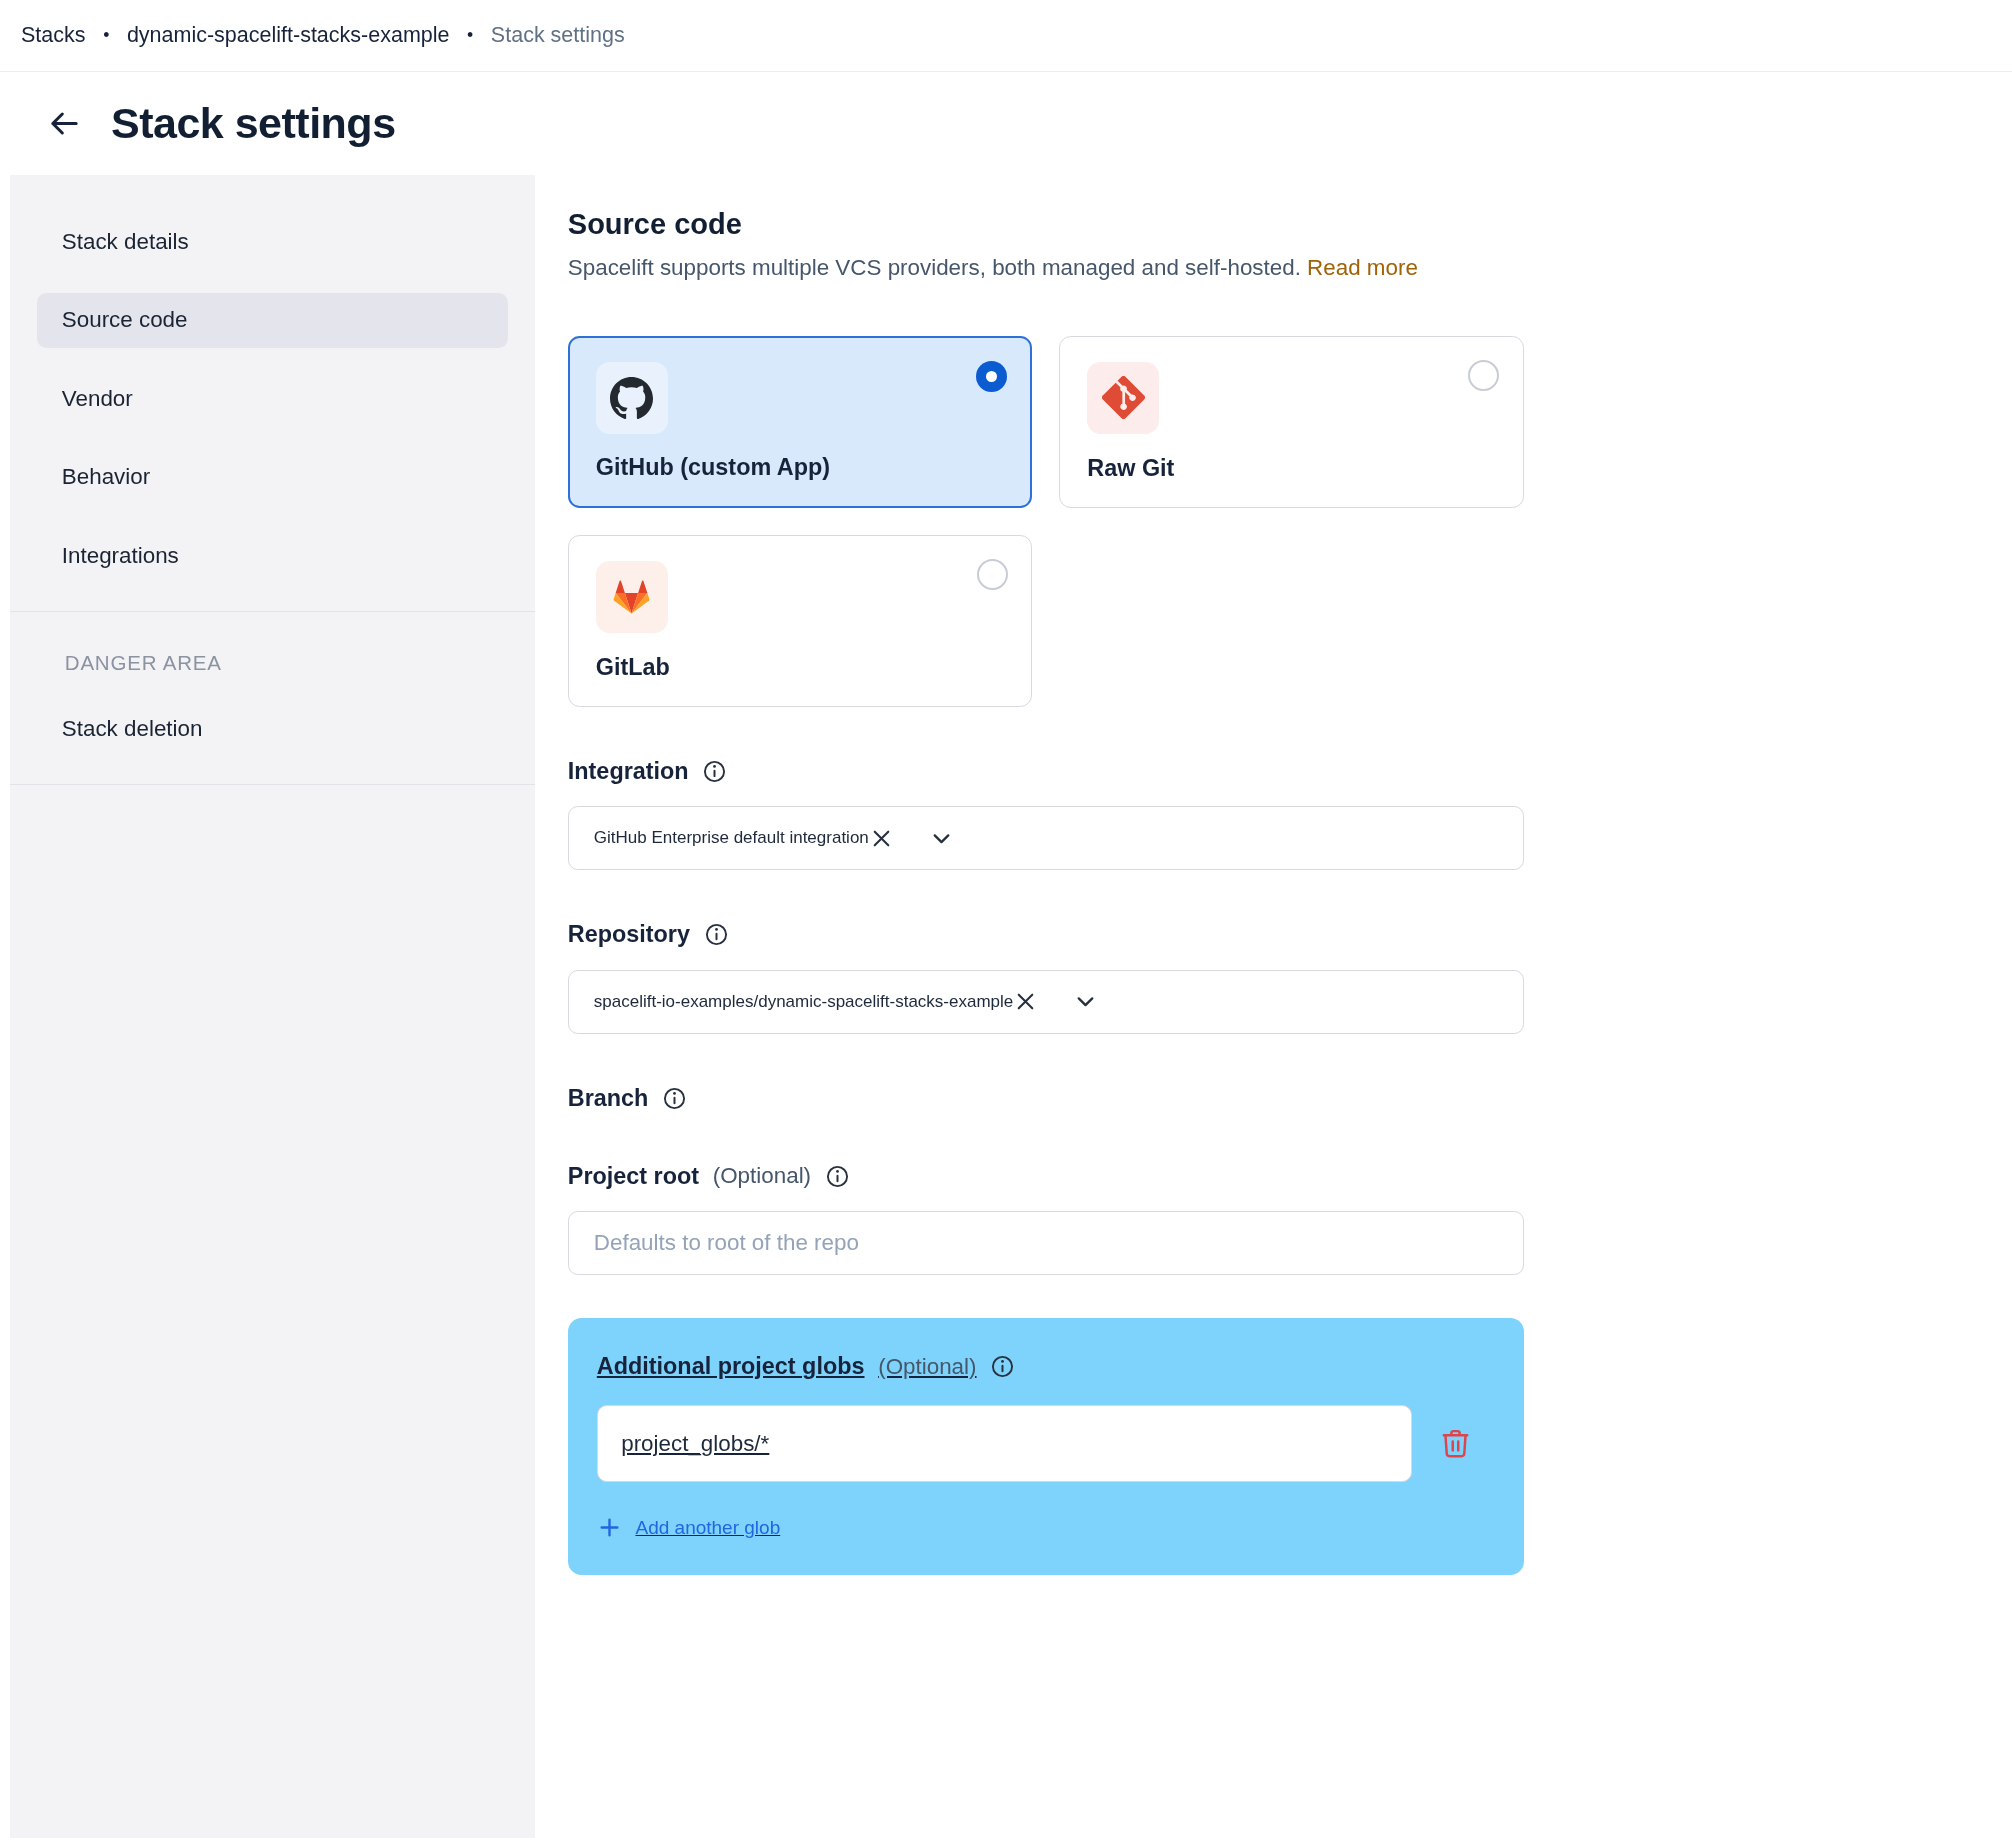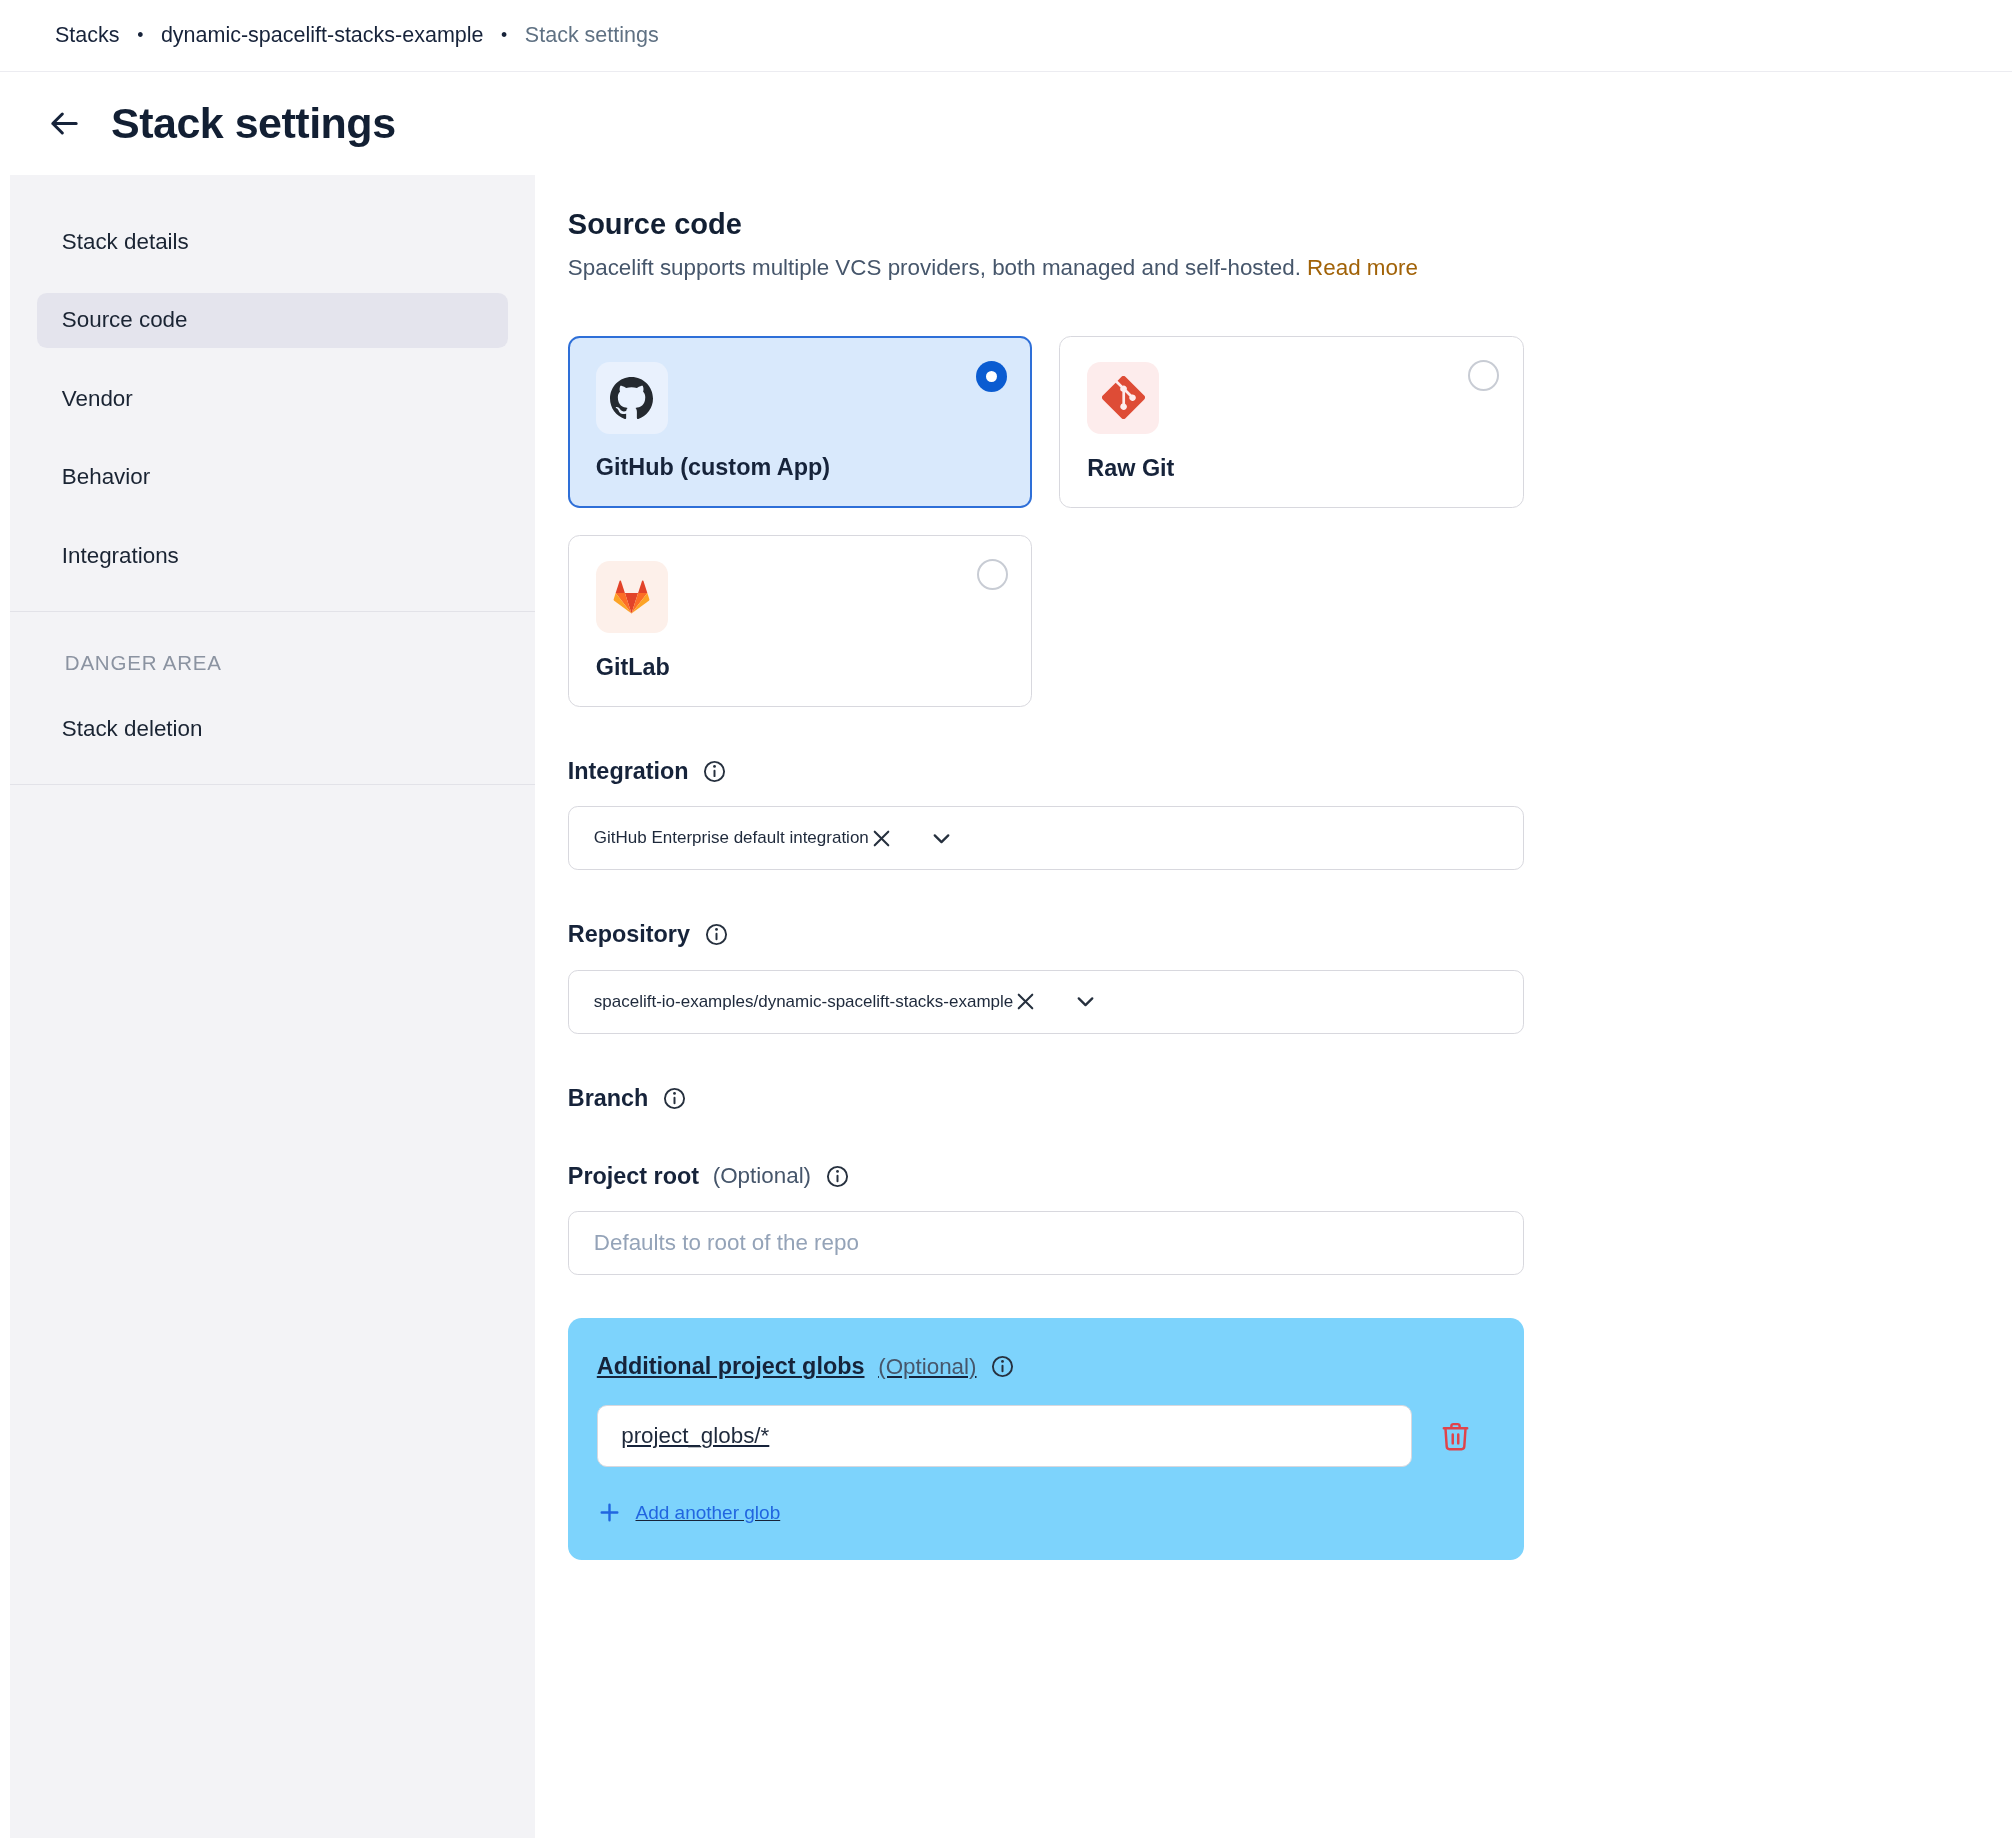--- a/index.html
+++ b/index.html
@@ -7,21 +7,21 @@
   body {
     width:2013px; min-height:1845px;
     font-family:"Liberation Sans", sans-serif;
     color:#16233a;
     overflow-x:hidden;
   }
 
   
   .breadcrumb-bar {
     height:72px; display:flex; align-items:center; gap:17.6px;
-    padding:0 55px; border-bottom:1px solid #ececf1; font-size:21.5px;
+    padding:0 21px; border-bottom:1px solid #ececf1; font-size:21.5px;
   }
   .crumb { color:#17233a; cursor:pointer; }
   .crumb.muted { color:#5f7183; cursor:default; }
   .crumb-dot { color:#17233a; font-size:17.6px; }
 
   
   .page-header {
     display:flex; align-items:center; gap:25px;
     padding:27px 0 27px 43px;
   }
@@ -115,21 +115,21 @@
     font-family:"Liberation Sans", sans-serif; outline:none;
   }
   .text-input::placeholder { color:#94a3b8; }
 
   
   .globs-panel {
     margin-top:43px; background:#7dd3fc; border-radius:13.7px; padding:35px 27px 35px 29px;text-decoration:underline;
   }
   .glob-row { display:flex; align-items:center; gap:27px; margin-top:25px; }
   .glob-input {
-    width:815px; height:62px; border:1px solid #d8d8de; border-radius:9.8px;
+    width:815px; height:77px; border:1px solid #d8d8de; border-radius:9.8px;
     padding:0 23.4px; font-size:22.4px; color:#1e293b; background:#fff;
     font-family:"Liberation Sans", sans-serif; outline:none;
   }
   .trash-btn { border:none; background:transparent; display:flex; cursor:pointer; }
   .trash-btn svg { width:33px; height:33px; }
   .add-glob {
     margin-top:33px; display:flex; align-items:center; gap:13.7px;
     font-size:19px; color:#2166e0; cursor:pointer; background:none; border:none;
     font-family:"Liberation Sans", sans-serif;
   }

